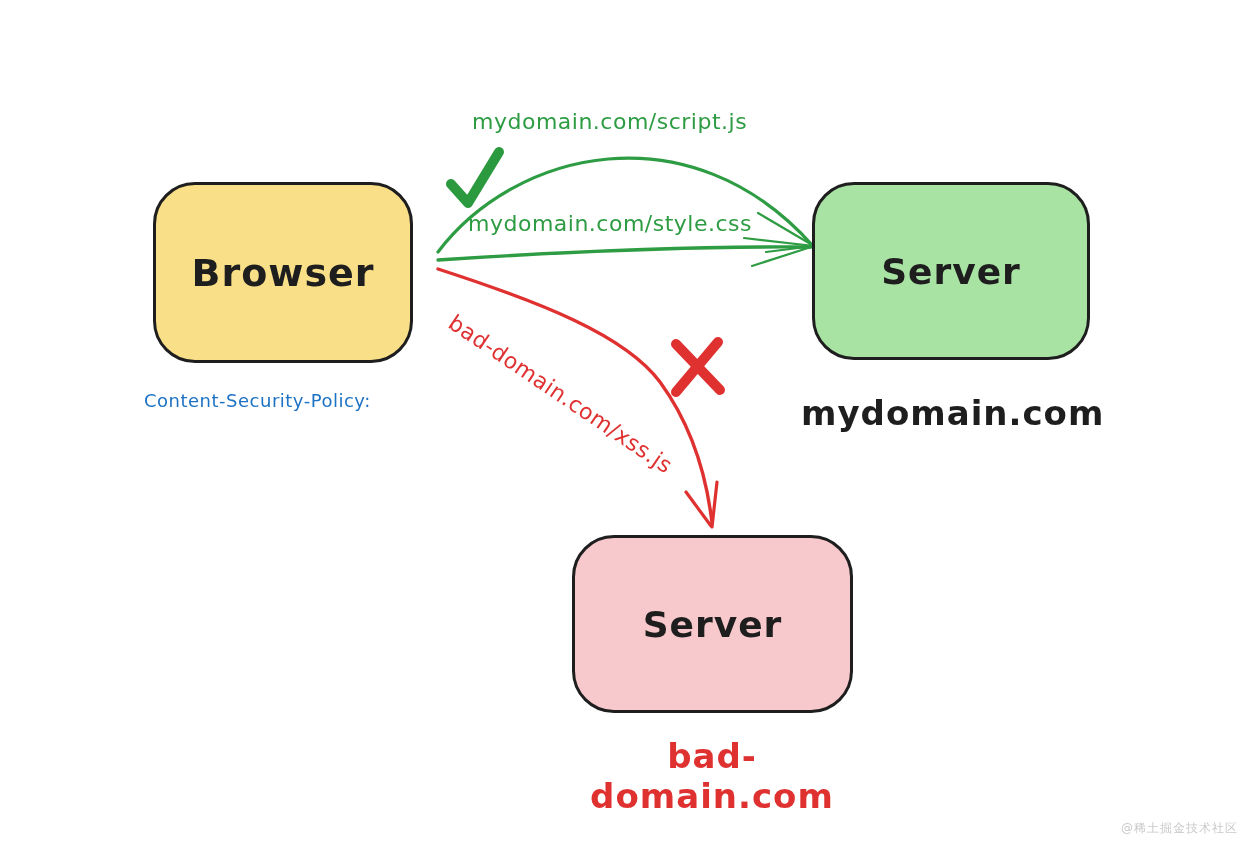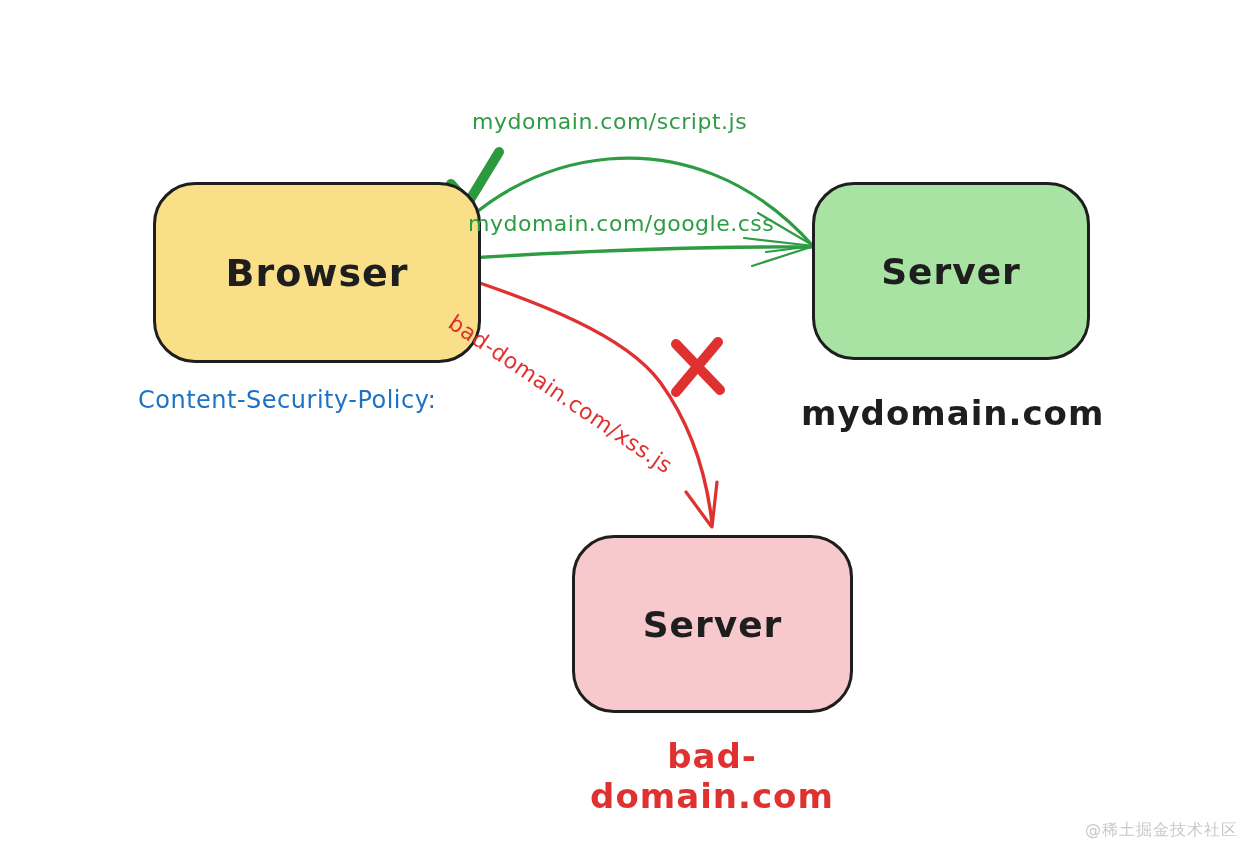--- a/index.html
+++ b/index.html
@@ -33,21 +33,21 @@
   }
   .node{
     position:absolute;
     border:3.5px solid var(--ink);
     border-radius:42px;
     display:flex;align-items:center;justify-content:center;
     font-weight:bold;
     letter-spacing:1px;
   }
   .node-browser{
-    left:153px;top:182px;width:328px;height:181px;
+    left:153px;top:182px;width:260px;height:181px;
     background:var(--browser-fill);
     font-size:38px;
   }
   .node-good-server{
     left:812px;top:182px;width:278px;height:178px;
     background:var(--good-server-fill);
     font-size:36px;
   }
   .node-bad-server{
     left:572px;top:535px;width:281px;height:178px;
@@ -57,23 +57,23 @@
   .caption{
     position:absolute;
     text-align:center;
     font-weight:bold;
     letter-spacing:1px;
     font-size:34px;
   }
   .caption-good{left:801px;top:393px;width:300px;color:var(--ink);}
   .caption-bad{left:562px;top:736px;width:300px;color:var(--red);}
   .policy-note{
-    position:absolute;left:138px;top:383px;
+    position:absolute;left:144px;top:383px;
     color:var(--blue);
-    font-size:24px;
+    font-size:18px;
     line-height:35px;
     letter-spacing:.5px;
     white-space:nowrap;
   }
   .req-label{
     position:absolute;
     color:var(--green);
     font-size:22px;
     letter-spacing:.5px;
     text-align:left;
@@ -84,21 +84,21 @@
   .req-label-xss{
     left:458px;top:310px;width:260px;
     color:var(--red);
     transform:rotate(34deg);
     transform-origin:top left;
     text-align:left;
   }
   .watermark{
     position:absolute;right:10px;top:820px;
     color:var(--watermark);
-    font-size:16px;
+    font-size:12px;
     letter-spacing:1px;
   }
   svg .green-stroke{stroke:var(--green);}
   svg .red-stroke{stroke:var(--red);}
   svg .check-stroke{stroke:var(--check-green);}
 </style>
 </head>
 <body>
 
 <div class="canvas">
@@ -134,19 +134,19 @@
   <div class="caption caption-bad">bad-domain.com</div>
 
   <div class="caption caption-good">mydomain.com</div>
 
   <div class="policy-note">
     <div>Content-Security-Policy:</div>
   </div>
 
   <div class="req-label req-label-script">mydomain.com/script.js</div>
 
-  <div class="req-label req-label-style">mydomain.com/google.css</div>
+  <div class="req-label req-label-style">mydomain.com/style.css</div>
 
   <div class="req-label req-label-xss">bad-domain.com/xss.js</div>
 
   <div class="watermark">@稀土掘金技术社区</div>
 
 </div>
 
 </body></html>

